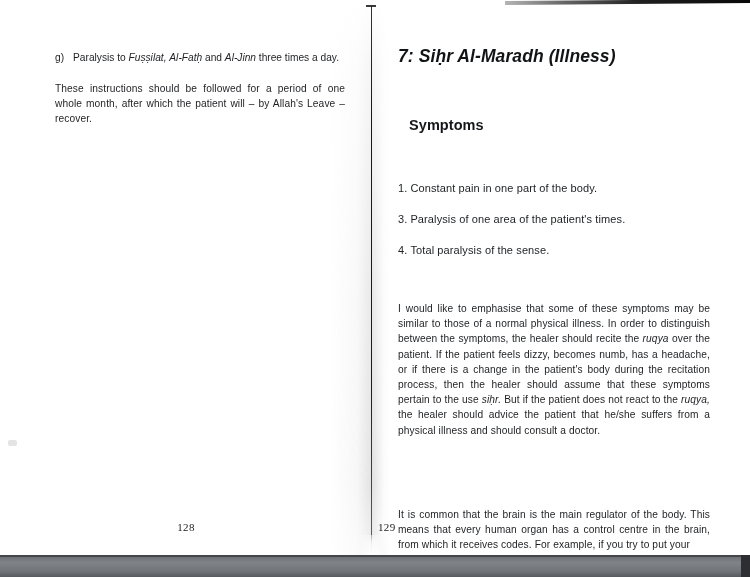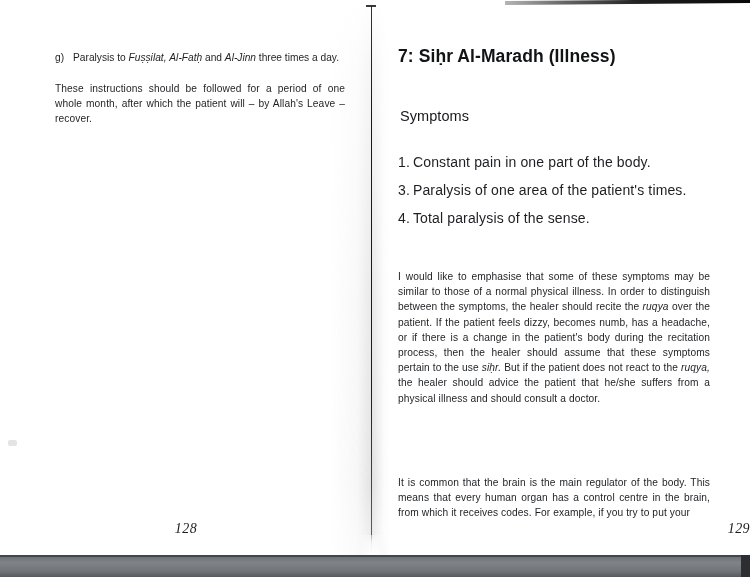--- a/index.html
+++ b/index.html
@@ -139,42 +139,43 @@
 
   
   .body-text {
     font-size: 10.2px;
     line-height: 15.2px;
     text-align: justify;
     letter-spacing: 0.01em;
     color: #1d1f22;
   }
   .list-line {
-    font-size: 14px;
+    font-size: 11px;
     line-height: 15px;
-    margin: 8px 0 13px 0;
+    margin: 16px 0 13px 0;
     color: #1d1f22;
     letter-spacing: 0.01em;
   }
   .list-line .num { margin-right: 3px; }
 
   .chapter-title {
     font-size: 17.5px;
     font-weight: bold;
     line-height: 22px;
     letter-spacing: 0.005em;
     color: #111315;
     margin: 0;
+    font-style: italic;
   }
   .section-head {
     font-size: 14.5px;
-    font-weight: normal;
+    font-weight: bold;
     line-height: 19px;
     color: #15171a;
-    margin: 2px;
+    margin: 11px;
     letter-spacing: 0.005em;
   }
 
   .item-lettered {
     font-size: 10.2px;
     line-height: 15px;
     color: #1d1f22;
     margin: 0;
   }
   .item-lettered .marker { margin-right: 9px; }
@@ -182,27 +183,26 @@
   .para {
     margin: 0;
   }
 
   em.it {
   }
 
   .page-number {
     position: absolute;
     font-family: "Liberation Serif", serif;
-    font-size: 14px;
+    font-size: 11px;
     color: #1a1c1f;
     letter-spacing: 0.03em;
-    font-style: italic;
   }
   .pn-left  { left: 0; top: 521px; width: 372px; text-align: center; }
-  .pn-right { left: 0; top: 521px; width: 372px; text-align: right; }
+  .pn-right { left: 0; top: 521px; width: 372px; text-align: left; }
 
   
   .gap-24 { height: 24px; }
   .gap-16 { height: 16px; }
   .gap-30 { height: 30px; }
   .gap-38 { height: 38px; }
   .gap-19 { height: 19px; }
   .gap-45 { height: 45px; }
 
   

